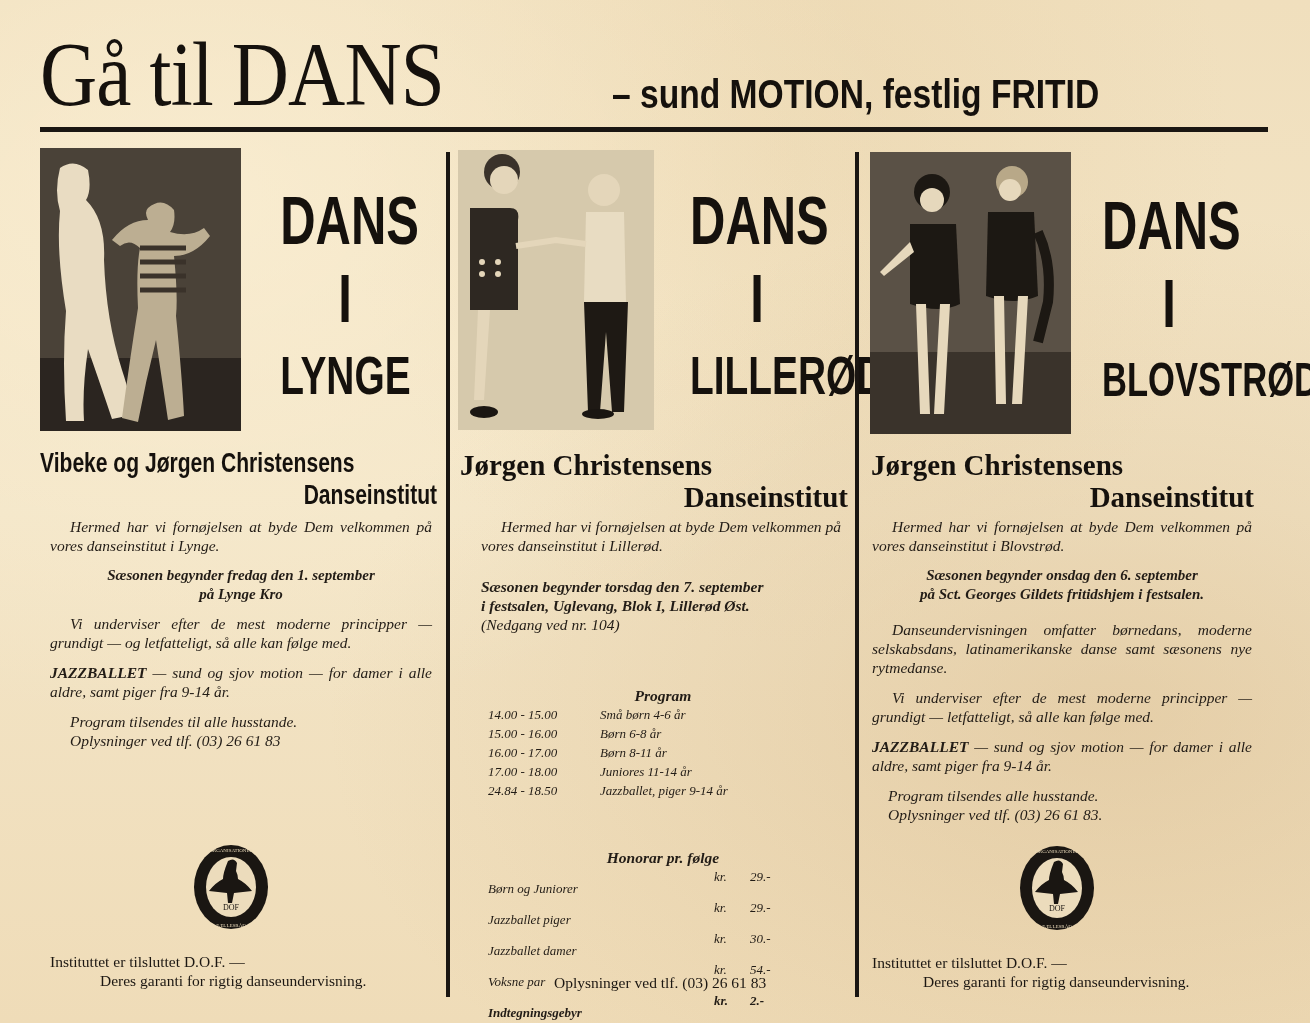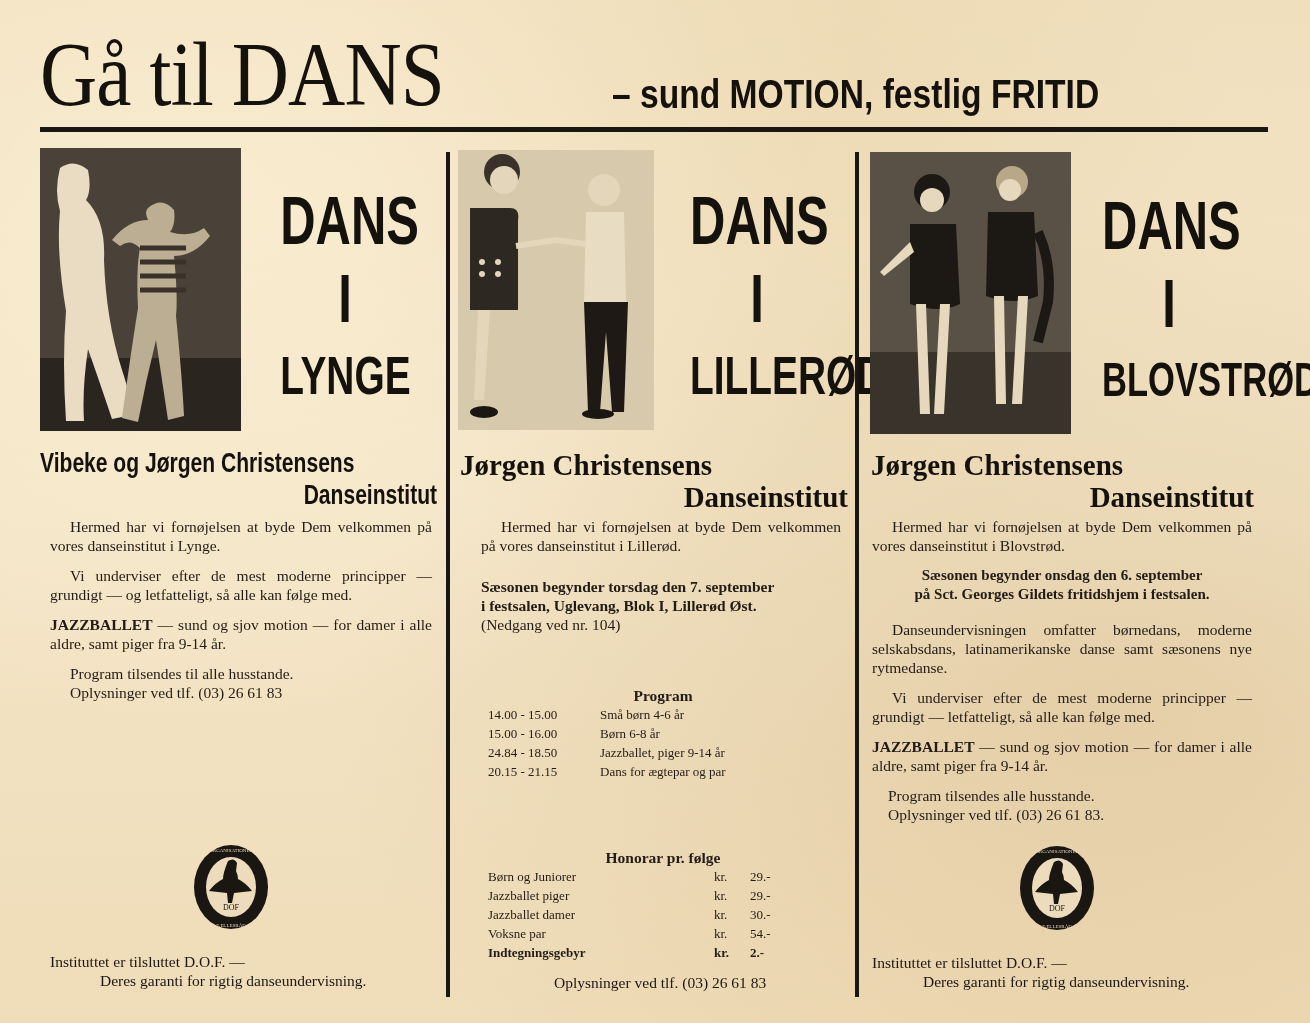--- a/index.html
+++ b/index.html
@@ -85,31 +85,32 @@
     color: #15110d;
     white-space: nowrap;
   }
 
   
   .copy {
     font-family: "Liberation Serif", "DejaVu Serif", serif;
     font-size: 15.5px; line-height: 19px;
     color: #221c16;
     text-align: justify;
+    font-style: italic;
   }
   .copy p { margin-bottom: 11px; }
   .indent { text-indent: 20px; }
   .bold { font-weight: bold; }
   .center { text-align: left; }
   .season { font-weight: bold; text-align: center; font-size: 15px; line-height: 19px; }
 
   .prog-title, .hon-title { font-weight: bold; text-align: center; font-size: 15.5px; line-height: 19px; }
   .prog-row, .hon-row { display: flex; font-size: 13px; line-height: 19px; white-space: nowrap; }
   .prog-time { width: 112px; }
-  .hon-name { width: 226px; }
+  .hon-name { width: 226px; margin-top: 12px; }
   .hon-kr { width: 36px; }
   .hon-val { width: 40px; text-align: left; }
 
   
   .dof-logo { width: 78px; height: 88px; }
   .dof-logo svg { width: 100%; height: 100%; display: block; }
 
   .footer-line1 { font-size: 15.5px; line-height: 19px; white-space: nowrap; }
   .footer-line2 { font-size: 15.5px; line-height: 19px; white-space: nowrap; }
 </style>
@@ -141,20 +142,24 @@
   <div class="pb-dans">DANS</div>
   <div class="pb-i">I</div>
   <div class="pb-city">LYNGE</div>
 </div>
 
 <div class="abs inst-title-sans" style="left:40px; top:448px; transform-origin:left top;">Vibeke og Jørgen Christensens</div>
 <div class="abs inst-title-sans" style="right:873px; top:480px; transform-origin:right top;">Danseinstitut</div>
 
 <div class="abs copy" style="left:50px; top:517px; width:382px;">
   <p class="indent">Hermed har vi fornøjelsen at byde Dem velkommen på vores danseinstitut i Lynge.</p>
+  <p class="season" style="margin-bottom:10px;">
+    <span>Sæsonen begynder fredag den 1. september</span><br>
+    <span>på Lynge Kro</span>
+  </p>
   <p class="indent">Vi underviser efter de mest moderne principper — grundigt — og letfatteligt, så alle kan følge med.</p>
   <p><span class="bold">JAZZBALLET</span><span> — sund og sjov motion — for damer i alle aldre, samt piger fra 9-14 år.</span></p>
   <p style="padding-left:20px; text-align:left; margin-bottom:0;">
     <span>Program tilsendes til alle husstande.</span><br>
     <span>Oplysninger ved tlf. (03) 26 61 83</span>
   </p>
 </div>
 
 <div class="abs dof-logo" style="left:192px; top:843px;">
   <svg viewBox="0 0 78 88">
@@ -211,26 +216,30 @@
   <div class="prog-title">Program</div>
   <div class="prog-row">
       <span class="prog-time">14.00 - 15.00</span>
       <span>Små børn 4-6 år</span>
     </div>
   <div class="prog-row">
       <span class="prog-time">15.00 - 16.00</span>
       <span>Børn 6-8 år</span>
     </div>
   <div class="prog-row">
+      <span class="prog-time">16.00 - 17.00</span>
+      <span>Børn 8-11 år</span>
+    </div>
+  <div class="prog-row">
+      <span class="prog-time">17.00 - 18.00</span>
+      <span>Juniores 11-14 år</span>
+    </div>
+  <div class="prog-row">
       <span class="prog-time">24.84 - 18.50</span>
       <span>Jazzballet, piger 9-14 år</span>
-    </div>
-  <div class="prog-row">
-      <span class="prog-time">20.15 - 21.15</span>
-      <span>Dans for ægtepar og par</span>
     </div>
 </div>
 
 <div class="abs copy" style="left:488px; top:848px; width:350px;">
   <div class="hon-title">Honorar pr. følge</div>
   <div class="hon-row">
       <span class="hon-name">Børn og Juniorer</span>
       <span class="hon-kr">kr.</span>
       <span class="hon-val">29.-</span>
     </div>

